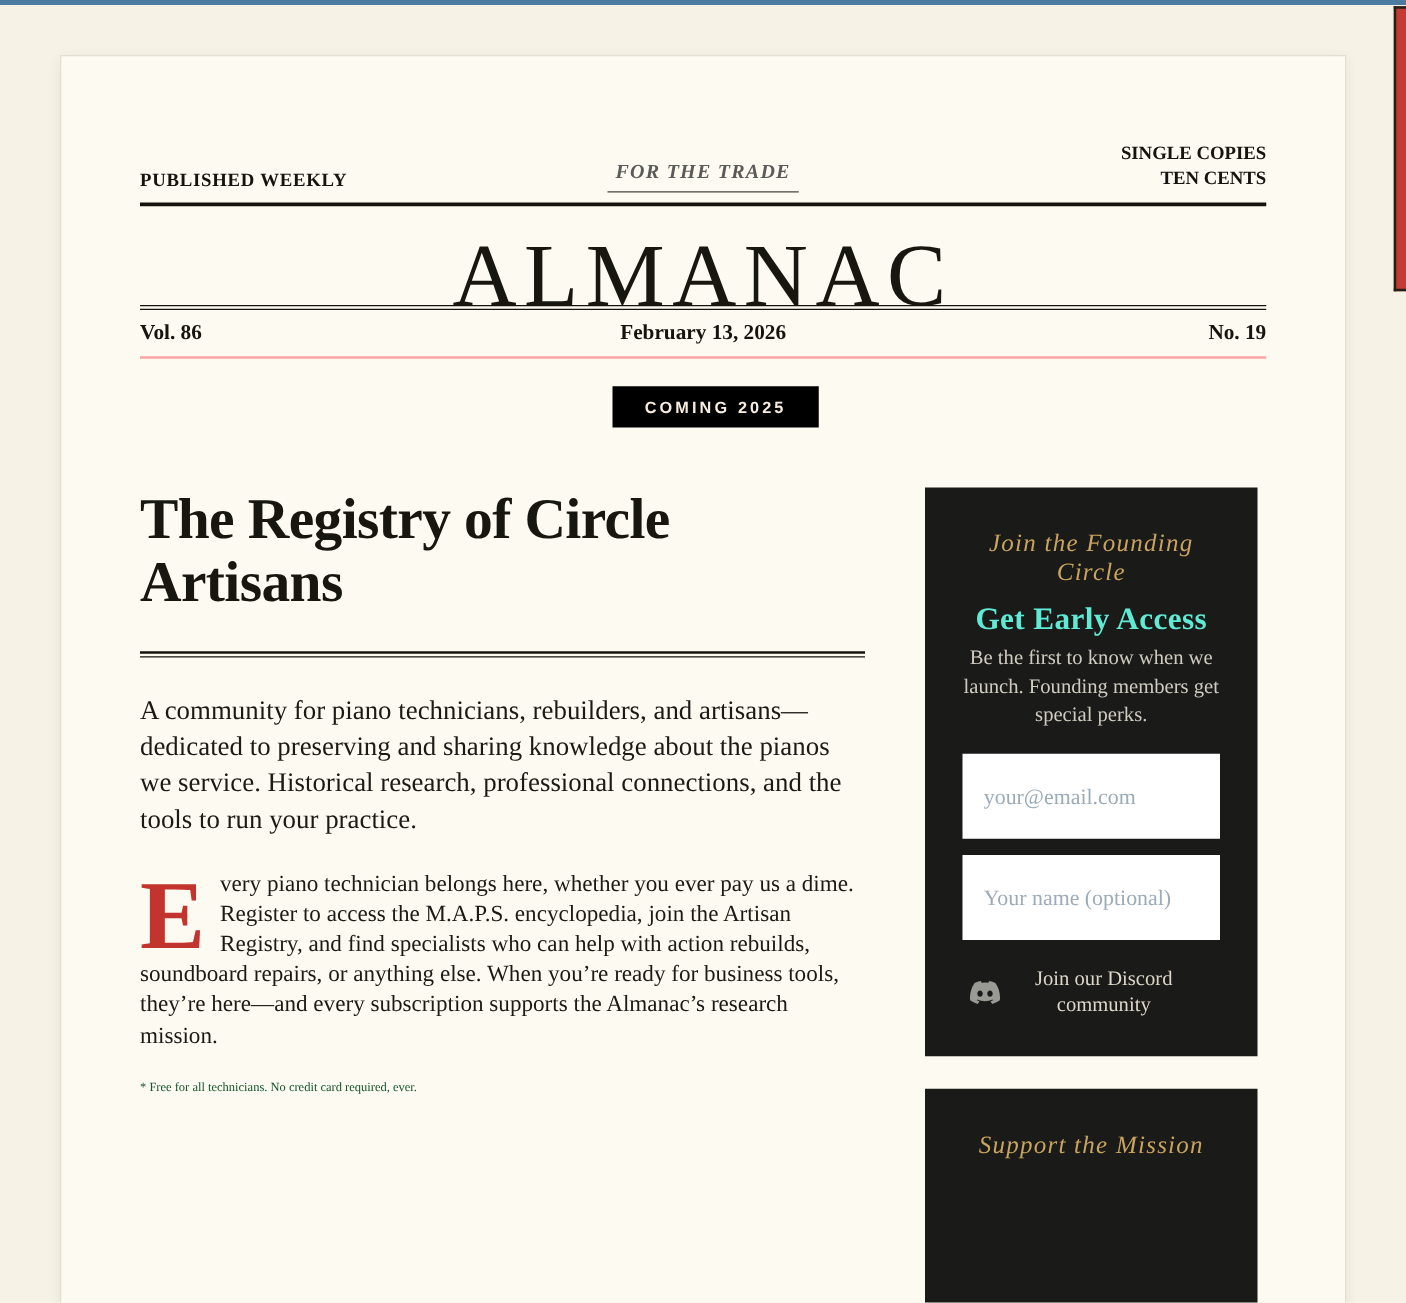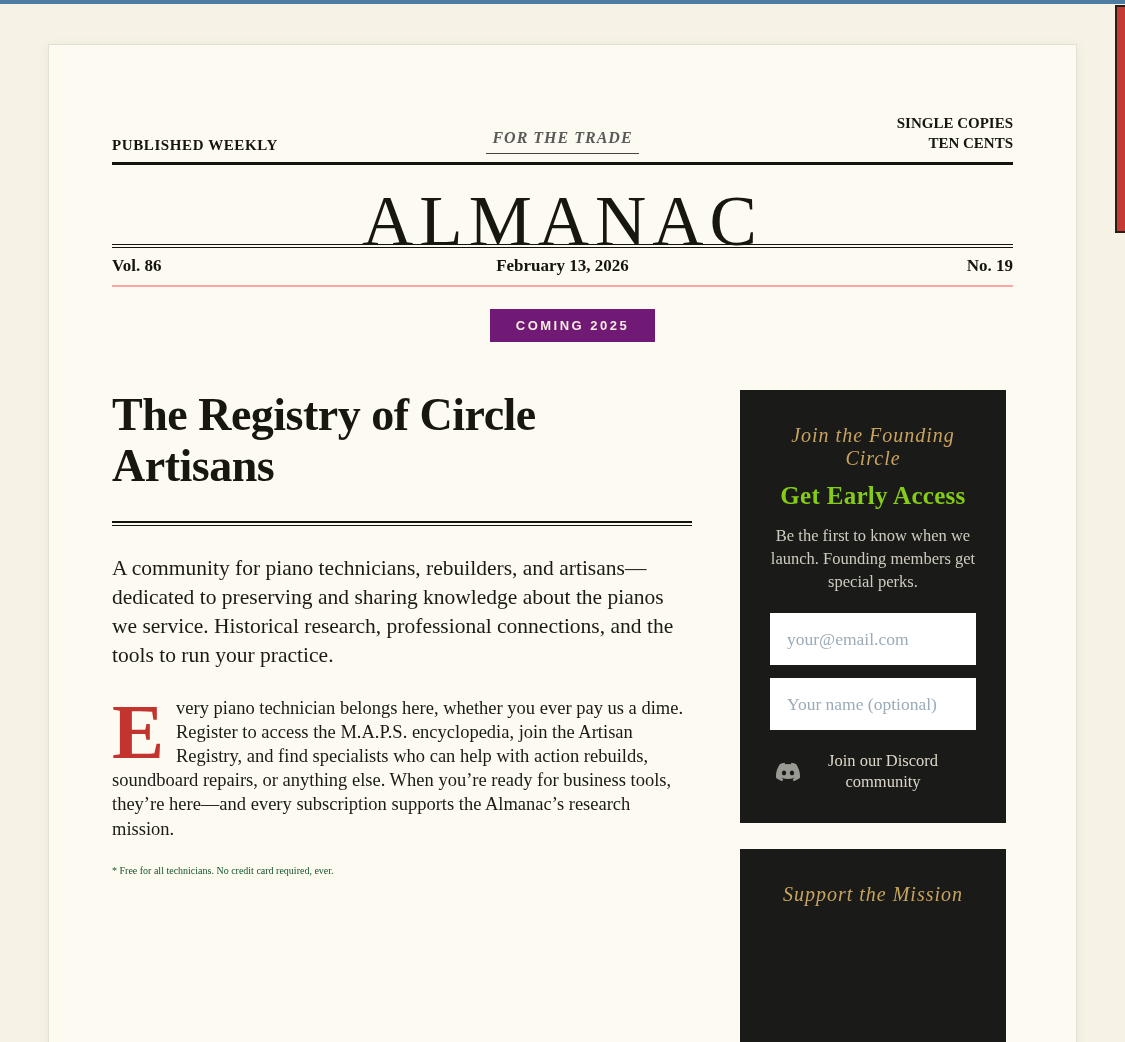--- a/index.html
+++ b/index.html
@@ -50,21 +50,21 @@
   .date-band {
     display:flex; align-items:center; justify-content:space-between;
     padding:8px 0 9px 0; border-bottom:2px solid #fca5a5;
   }
   .vol, .no { font-size:17px; font-weight:bold; color:#15140f; width:150px; }
   .no { text-align:right; }
   .issue-date { flex:1; text-align:center; font-size:17px; font-weight:bold; color:#15140f; }
   
   .badge-row { text-align:center; margin-top:22px; }
   .badge {
-    display:inline-block; background:#701a75; color:#f7ecdf;
+    display:inline-block; background:#000000; color:#f7ecdf;
     font-family:"Liberation Sans", sans-serif; font-size:13px; font-weight:bold;
     letter-spacing:2.5px; padding:9px 26px;margin-left:20px;
   }
   
   .main { display:flex; margin-top:48px; }
   .article { width:580px; margin-right:48px; }
   .headline {
     font-size:46px; line-height:1.1; font-weight:800; color:#17160f; letter-spacing:-.5px;
   }
   .headline-rule { height:5px; border-top:2px solid #14130e; border-bottom:1px solid #14130e; margin-top:30px; }
@@ -77,24 +77,24 @@
   .footnote { font-size:10px; color:#14532d; margin-top:24px; }
   
   .sidebar { width:266px; }
   .dark-card {
     background:#1a1a18; padding:34px 30px 30px 30px; text-align:center;
   }
   .dark-card + .dark-card { margin-top:26px; }
   .kicker {
     font-style:italic; font-size:20px; color:#c9a45f; letter-spacing:1px; margin-bottom:12px;
   }
-  .card-title { font-size:25px; font-weight:bold; color:#84cc16; margin-bottom:14px; letter-spacing:.3px; }
+  .card-title { font-size:25px; font-weight:bold; color:#5eead4; margin-bottom:4px; letter-spacing:.3px; }
   .card-desc { font-size:16.5px; line-height:1.4; color:#cfcbc0; margin-bottom:20px; }
   .field {
-    width:100%; height:52px; background:#ffffff; border:none; margin-bottom:13px;
+    width:100%; height:68px; background:#ffffff; border:none; margin-bottom:13px;
     font-family:"Liberation Serif", serif; font-size:17.5px; color:#333; padding:0 17px;
     display:block;
   }
   .field::placeholder { color:#9cabb8; opacity:1; }
   .submit-btn {
     width:100%; background:#d23030; border:none; color:#f6e9de; cursor:pointer;
     font-family:"Liberation Serif", serif; font-size:15px; font-weight:bold;
     letter-spacing:2px; line-height:1.55; padding:12px 20px; margin-top:1px;
   }
   .discord-row {

